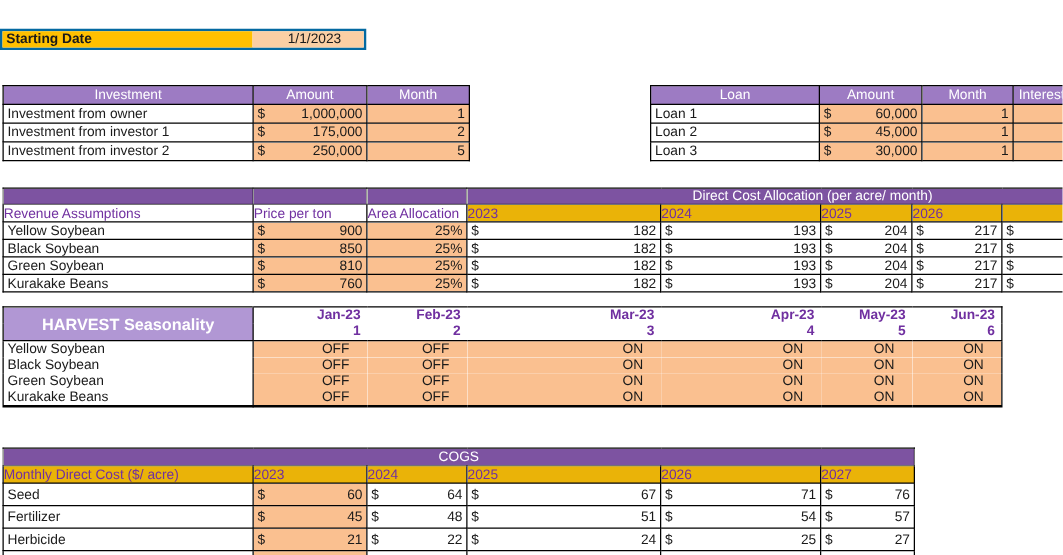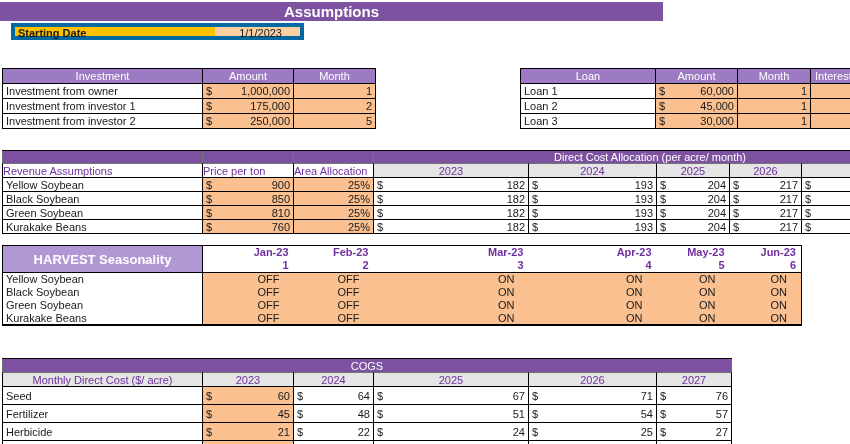--- a/index.html
+++ b/index.html
@@ -6,58 +6,57 @@
     --banner-purple:#7D53A1; --header-purple:#9D7BC3; --light-purple:#B197D4;
     --input-orange:#FAC090; --date-peach:#FBCFA4; --label-yellow:#FFC000; --purple-text:#7030A0;
   }
   *{box-sizing:border-box; margin:0; padding:0;}
   body{background:#fff; font-family:"Liberation Sans",sans-serif;}
   .sheet{position:relative; width:850px; height:444px; background:#fff; overflow:hidden; font-size:11px; color:#1a1a1a;}
 
   .title-banner{position:absolute; left:0; top:2px; width:663px; height:19px; background:var(--banner-purple);
     color:#fff; font-weight:bold; font-size:15px; text-align:center; line-height:19px;}
 
-  .start-date{position:absolute; left:0; top:23px; width:293px; height:17px; border:4px solid #0369a1; display:flex;margin-left:11px;}
+  .start-date{position:absolute; left:0; top:23px; width:293px; height:17px; border:2px solid #0369a1; display:flex;}
   .sd-label{width:200px; background:var(--label-yellow); font-weight:bold; padding:0 0 0 3px; line-height:13px;}
   .sd-value{flex:1; background:var(--date-peach); text-align:right; padding-right:18px; line-height:13px;}
 
   table.t{position:absolute; border-collapse:collapse; table-layout:fixed; font-size:11px;}
   table.t td,table.t th{border:1px solid #000; height:15px; overflow:hidden; white-space:nowrap; font-weight:normal;}
   .ph{background:var(--header-purple); color:#fff; font-weight:bold; text-align:center;}
   .lab{background:#fff; text-align:left; padding-left:3px;}
   .o{background:var(--input-orange);}
   .num{text-align:right; padding-right:3px;}
   .m{display:flex; justify-content:space-between; padding:0 3px;}
   .bb2 td{border-bottom:2px solid #000;margin-left:17px;}
 
   
   .pb{background:var(--banner-purple); border:1px solid rgba(0,0,0,.55)!important; border-top:1px solid #000!important;}
   .bt{color:#fff; font-weight:bold; text-align:center;}
-  .yh{background:#e5e5e5; color:var(--purple-text); font-weight:bold; text-align:center;}
+  .yh{background:#eab308; color:var(--purple-text); font-weight:bold; }
   .rh{background:#fff; color:var(--purple-text); font-weight:bold; text-align:left; padding-right:3px;}
   tr.r13 td{height:13px;} tr.r14 td{height:14px;} tr.r18 td{height:18px;margin-left:20px;}
 
   
   table.hv{position:absolute; border-collapse:collapse; table-layout:fixed; font-size:11px; border:1px solid #000; border-bottom:2px solid #000;}
   table.hv td{border:none; height:13px; overflow:hidden; white-space:nowrap;}
   .hv-title{background:var(--light-purple); color:#fff; font-weight:bold; font-size:13px; text-align:center;
     border-right:1px solid #000!important; border-bottom:1px solid #000!important;}
   .mh{color:var(--purple-text); font-weight:bold; text-align:right; padding-right:5px; background:#fff;}
   tr.hnum td{border-bottom:1px solid #000; height:14px;}
   .hlab{background:#fff; padding-left:3px; border-right:1px solid #000!important;}
   .hval{background:var(--input-orange); text-align:right; padding-right:14px;}
 
   .ih{text-align:left; padding-left:4px;}
 </style>
 </head>
 <body>
 
 <div class="sheet">
 
-  <div class="title-banner">Assumptions</div>
 
   <div class="start-date">
     <div class="sd-label">Starting Date</div>
     <div class="sd-value">1/1/2023</div>
   </div>
 
   <table class="t" style="left:2px; top:68px; width:373px;">
     <colgroup>
         <col style="width:200px">
         <col style="width:91px">

